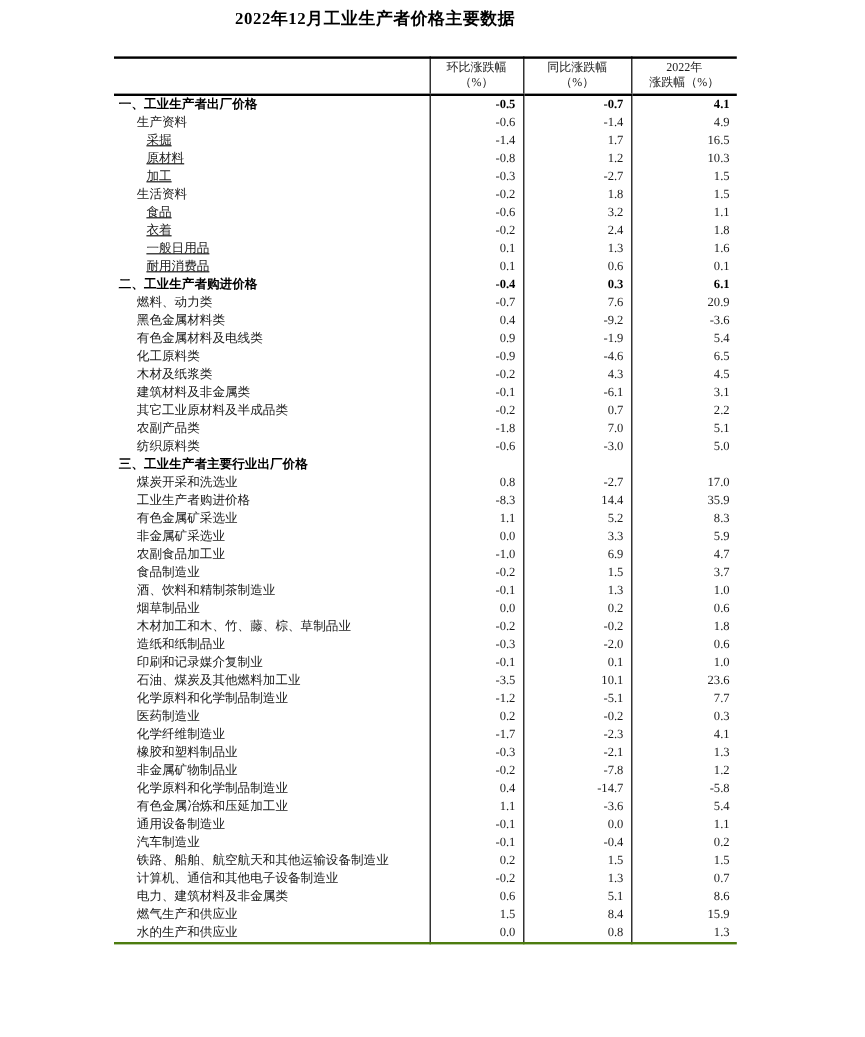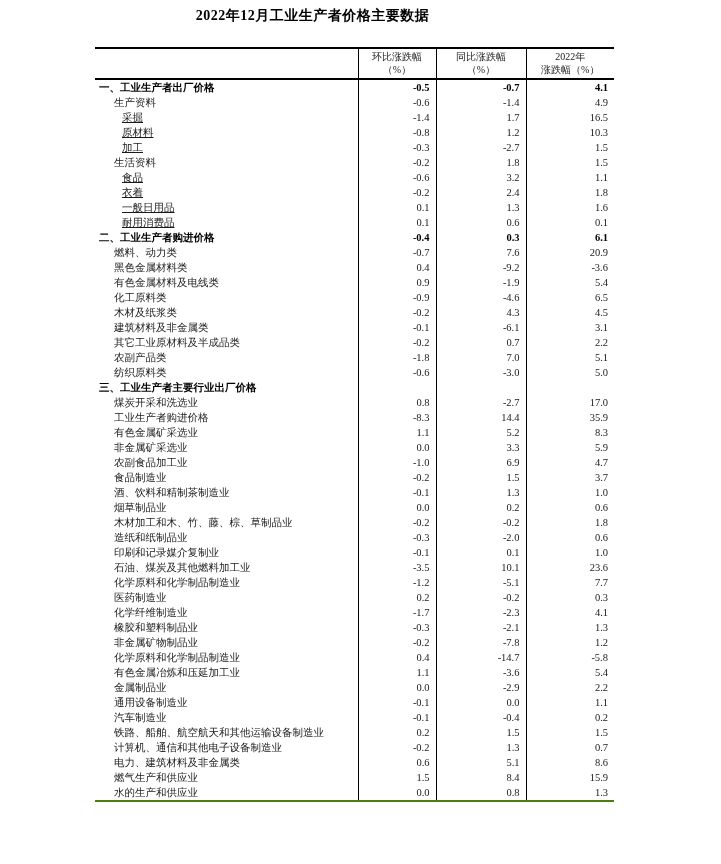--- a/index.html
+++ b/index.html
@@ -340,26 +340,20 @@
           <td class="num">-14.7</td>
           <td class="num">-5.8</td>
         </tr>
         <tr>
           <td class="label ind2">有色金属冶炼和压延加工业</td>
           <td class="num">1.1</td>
           <td class="num">-3.6</td>
           <td class="num">5.4</td>
         </tr>
         <tr>
-          <td class="label ind2">金属制品业</td>
-          <td class="num">0.0</td>
-          <td class="num">-2.9</td>
-          <td class="num">2.2</td>
-        </tr>
-        <tr>
           <td class="label ind2">通用设备制造业</td>
           <td class="num">-0.1</td>
           <td class="num">0.0</td>
           <td class="num">1.1</td>
         </tr>
         <tr>
           <td class="label ind2">汽车制造业</td>
           <td class="num">-0.1</td>
           <td class="num">-0.4</td>
           <td class="num">0.2</td>

